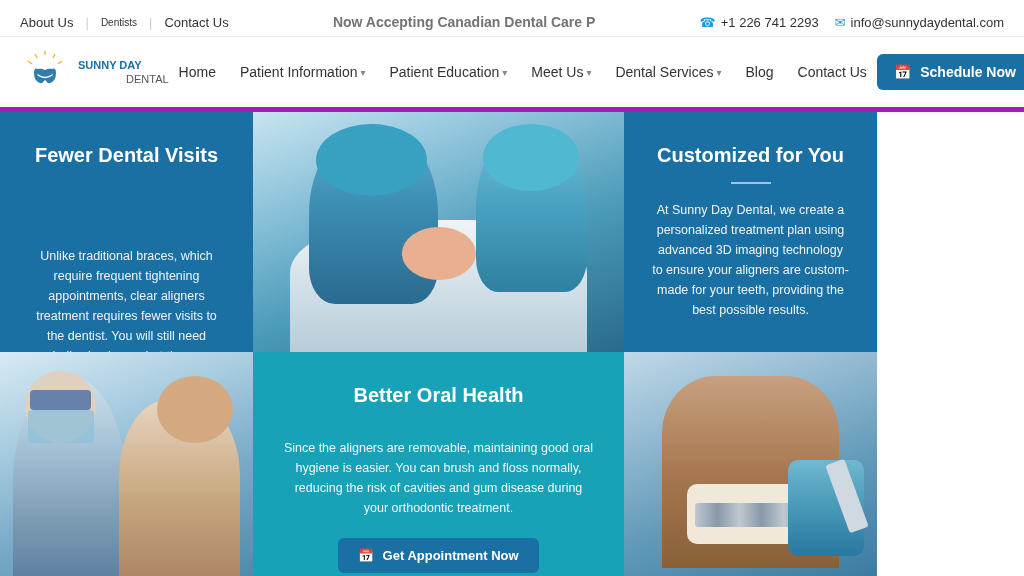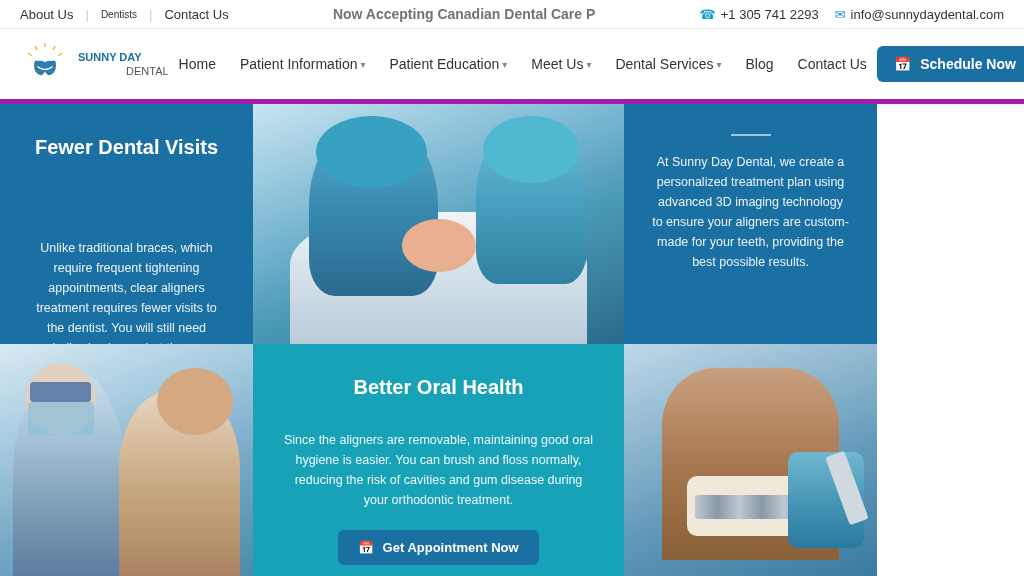--- a/index.html
+++ b/index.html
@@ -8,20 +8,21 @@
     
     .top-bar {
       background: #fff;
       border-bottom: 1px solid #eee;
       padding: 6px 20px;
       display: flex;
       align-items: center;
       justify-content: space-between;
       font-size: 13px;
       color: #333;
+      margin-top: 8px;
     }
     .top-bar-left { display: flex; gap: 12px; align-items: center; }
     .top-bar-left span { color: #555; }
     .top-bar-left .separator { color: #ccc; }
     .top-bar-center { color: #737373; font-weight: 600; font-size: 14px; flex: 1; text-align: center; }
     .top-bar-right { display: flex; gap: 16px; align-items: center; font-size: 13px; color: #333; }
     .top-bar-right .phone { display: flex; align-items: center; gap: 5px; }
     .top-bar-right .email { display: flex; align-items: center; gap: 5px; }
 
     
@@ -142,21 +143,21 @@
     <a href="#" style="text-decoration:none;color:#333;font-size:13px;">About Us</a>
     <span class="separator">|</span>
     <a href="#" style="text-decoration:none;color:#333;font-size:10px;">Dentists</a>
     <span class="separator">|</span>
     <a href="#" style="text-decoration:none;color:#333;font-size:13px;">Contact Us</a>
   </div>
   <div class="top-bar-center">Now Accepting Canadian Dental Care P</div>
   <div class="top-bar-right">
     <div class="phone">
       <span style="color:#1a9fd4;">☎</span>
-      <span>+1 305 741 2293</span>
+      <span>+1 226 741 2293</span>
     </div>
     <div class="email">
       <span style="color:#1a9fd4;">✉</span>
       <span>info@sunnydaydental.com</span>
     </div>
   </div>
 </div>
 
 <div class="nav-bar">
   <div class="logo">
@@ -229,20 +230,21 @@
 
         <div style="position:absolute;top:5%;left:17%;width:30%;height:30%;background:#38a0c0;border-radius:50%;"></div>
         <div style="position:absolute;top:5%;right:12%;width:26%;height:28%;background:#50b8d0;border-radius:50%;"></div>
 
         <div style="position:absolute;bottom:30%;left:50%;transform:translateX(-50%);width:20%;height:22%;background:#e8b090;border-radius:50%;"></div>
       </div>
     </div>
   </div>
 
   <div class="grid-cell card-blue" style="grid-row:1;grid-column:3;">
+    <h3 class="card-title">Customized for You</h3>
     <div class="card-divider"></div>
     <p class="card-text">At Sunny Day Dental, we create a personalized treatment plan using advanced 3D imaging technology to ensure your aligners are custom-made for your teeth, providing the best possible results.</p>
   </div>
 
   <div class="grid-cell img-cell bottom-left-image" style="grid-row:2;grid-column:1;">
     <div style="width:100%;height:100%;position:relative;background:linear-gradient(160deg,#d8eaf4 0%,#a8cce0 30%,#78aac8 60%,#4888a8 100%);">
       <div style="position:absolute;bottom:0;left:0;width:100%;height:100%;overflow:hidden;">
 
         <div style="position:absolute;bottom:0;left:5%;width:45%;height:90%;background:linear-gradient(180deg,#d0e0ec 0%,#a8c4d8 30%,#7898b0 70%,#5878a0 100%);border-radius:50% 50% 0 0;"></div>
 

